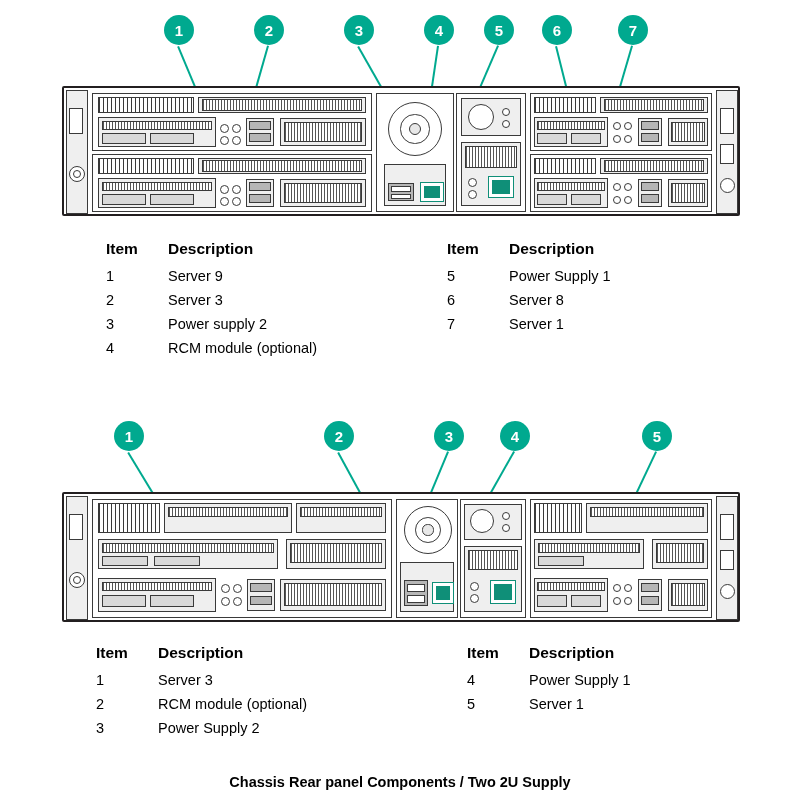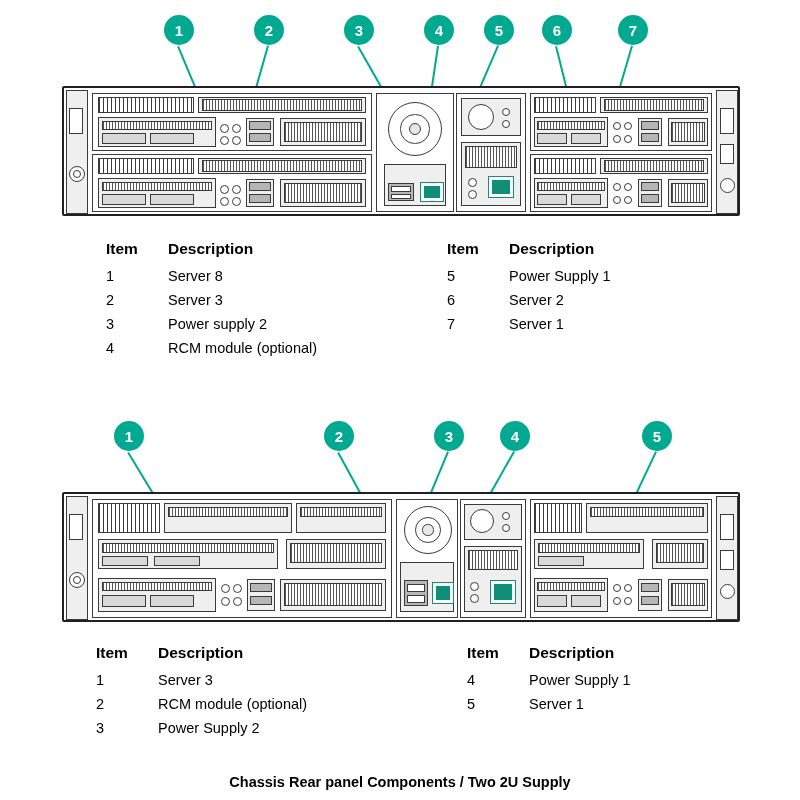--- a/index.html
+++ b/index.html
@@ -317,21 +317,21 @@
     </div>
   </div>
 
   <div class="legend" style="left:106px; top:240px; width:320px;">
     <div class="legend-head">
       <div class="num hdr">Item</div>
       <div class="desc hdr">Description</div>
     </div>
     <div class="legend-row">
       <div class="num">1</div>
-      <div class="desc">Server 8</div>
+      <div class="desc">Server 9</div>
     </div>
     <div class="legend-row">
       <div class="num">2</div>
       <div class="desc">Server 3</div>
     </div>
     <div class="legend-row">
       <div class="num">3</div>
       <div class="desc">Power supply 2</div>
     </div>
     <div class="legend-row">
@@ -344,21 +344,21 @@
     <div class="legend-head">
       <div class="num hdr">Item</div>
       <div class="desc hdr">Description</div>
     </div>
     <div class="legend-row">
       <div class="num">5</div>
       <div class="desc">Power Supply 1</div>
     </div>
     <div class="legend-row">
       <div class="num">6</div>
-      <div class="desc">Server 2</div>
+      <div class="desc">Server 8</div>
     </div>
     <div class="legend-row">
       <div class="num">7</div>
       <div class="desc">Server 1</div>
     </div>
   </div>
 
   <div class="callout" style="left:114px; top:421px;">1</div>
   <div class="callout" style="left:324px; top:421px;">2</div>
   <div class="callout" style="left:434px; top:421px;">3</div>

